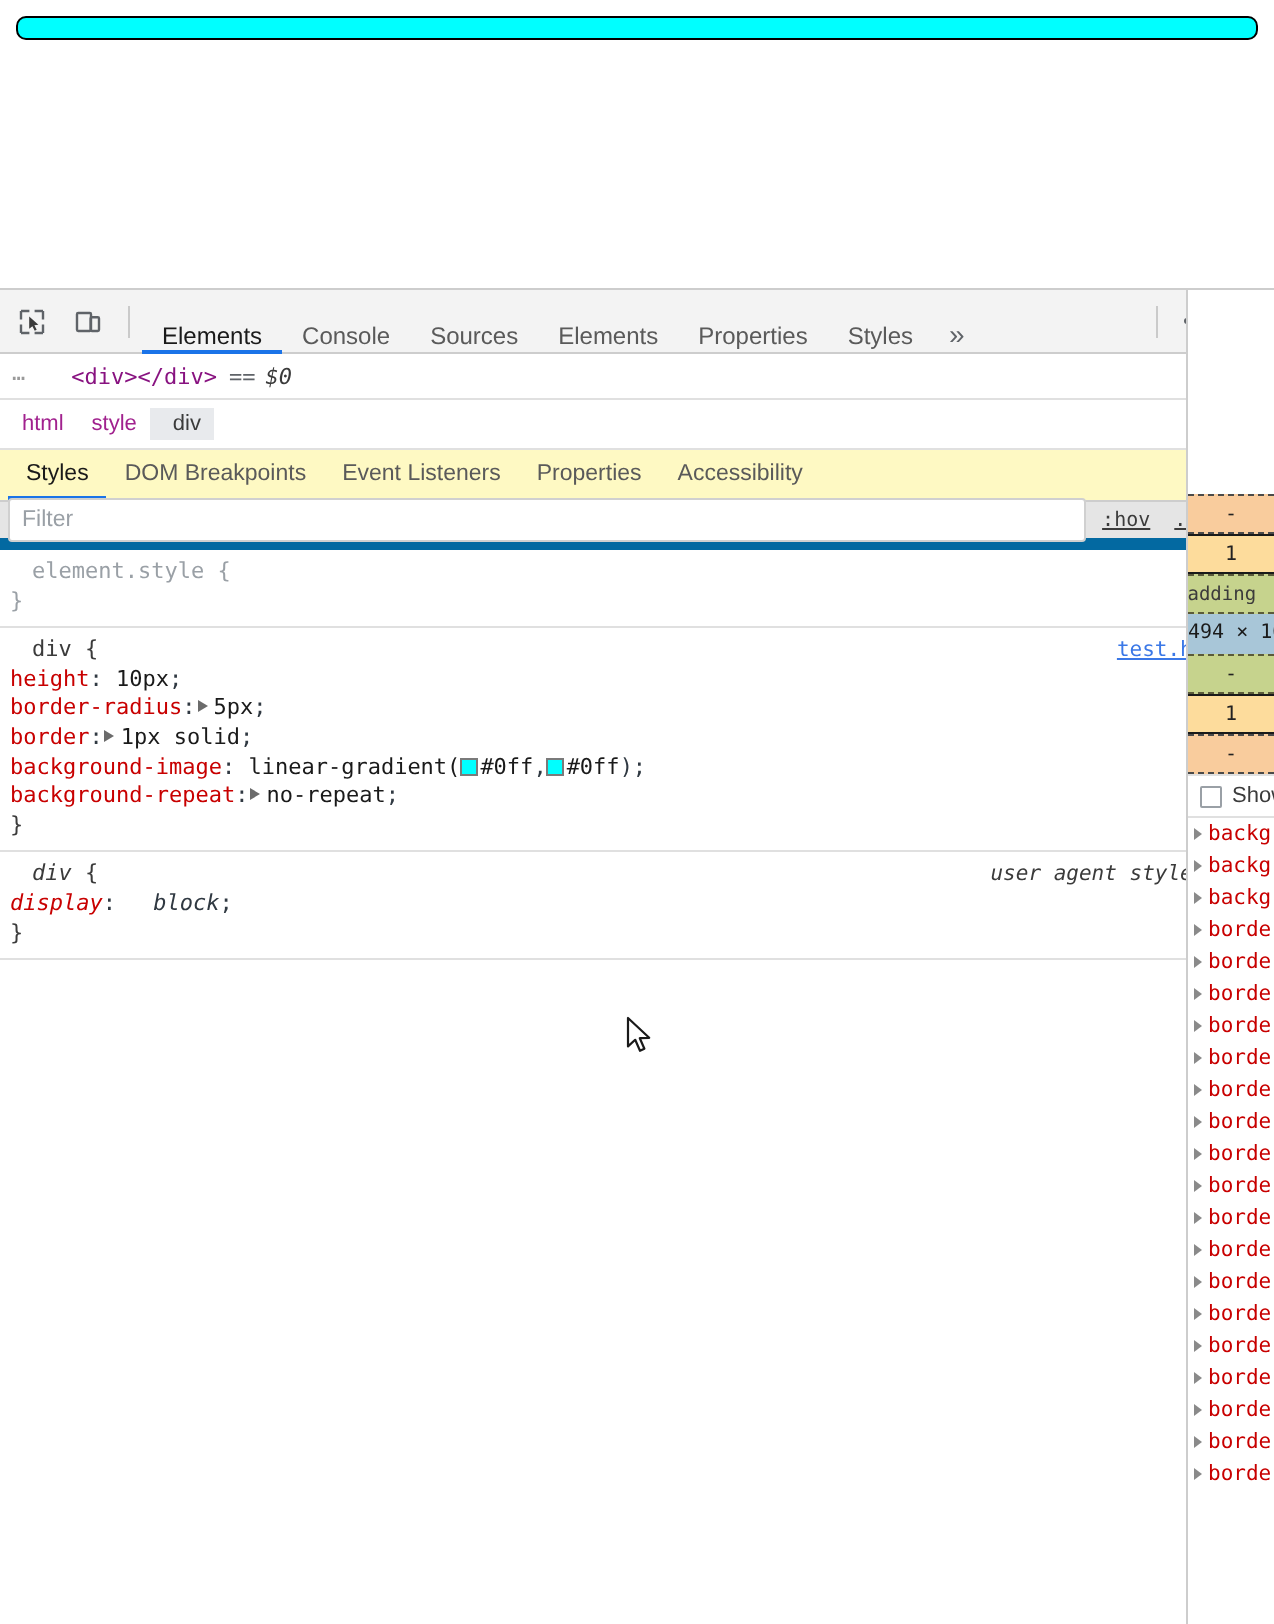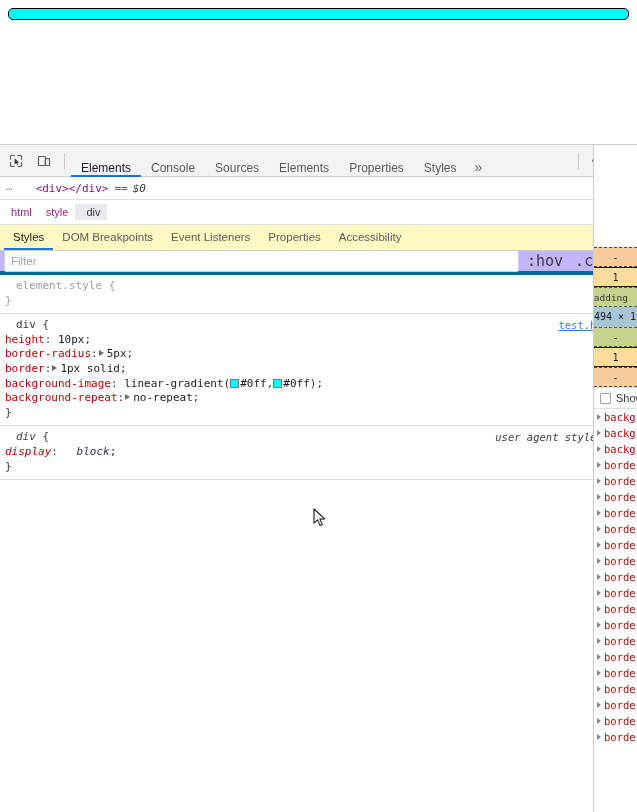--- a/index.html
+++ b/index.html
@@ -98,30 +98,30 @@
   .ptab {
     display:flex; align-items:center; padding:0 9px;
     font-size:11.5px; color:#5a5a5a; white-space:nowrap;
     border-bottom:2px solid transparent; cursor:default;
   }
   .ptab.active { color:#1a1a1a; border-bottom-color:#1a73e8; }
 
   
   .filter-bar {
     display:flex; align-items:center; height:24px;
-    background:#c4b5fd; border-bottom:4px solid #0369a1;
+    background:#e5e5e5; border-bottom:6px solid #0369a1;
   }
   .filter-input {
     flex:1; height:22px; line-height:22px; margin:1px 2px 1px 4px;
     border:1px solid #d0d0d0; border-radius:2px;
     padding:0 6px; font-size:11.5px; color:#9aa0a6; background:#fff;
     display:flex; align-items:center;
   }
-  .fbtn { padding:0 6px; font-size:15px; color:#3b3b3b;
-          font-family:"DejaVu Sans Mono","Liberation Mono",monospace; cursor:default; }
+  .fbtn { padding:0 6px; font-size:10px; color:#3b3b3b;
+          font-family:"DejaVu Sans Mono","Liberation Mono",monospace; cursor:default;text-decoration:underline; }
   .plus-btn { position:relative; padding:0 7px 0 4px; font-size:15px; color:#5f6368; cursor:default; }
   .plus-btn::after {
     content:""; position:absolute; right:2px; bottom:3px;
     border-left:4px solid transparent; border-bottom:4px solid #6b6b6b;
   }
 
   
   .styles-body {
     position:relative;
     height:calc(668px - 32px - 23px - 25px - 26px - 24px);

